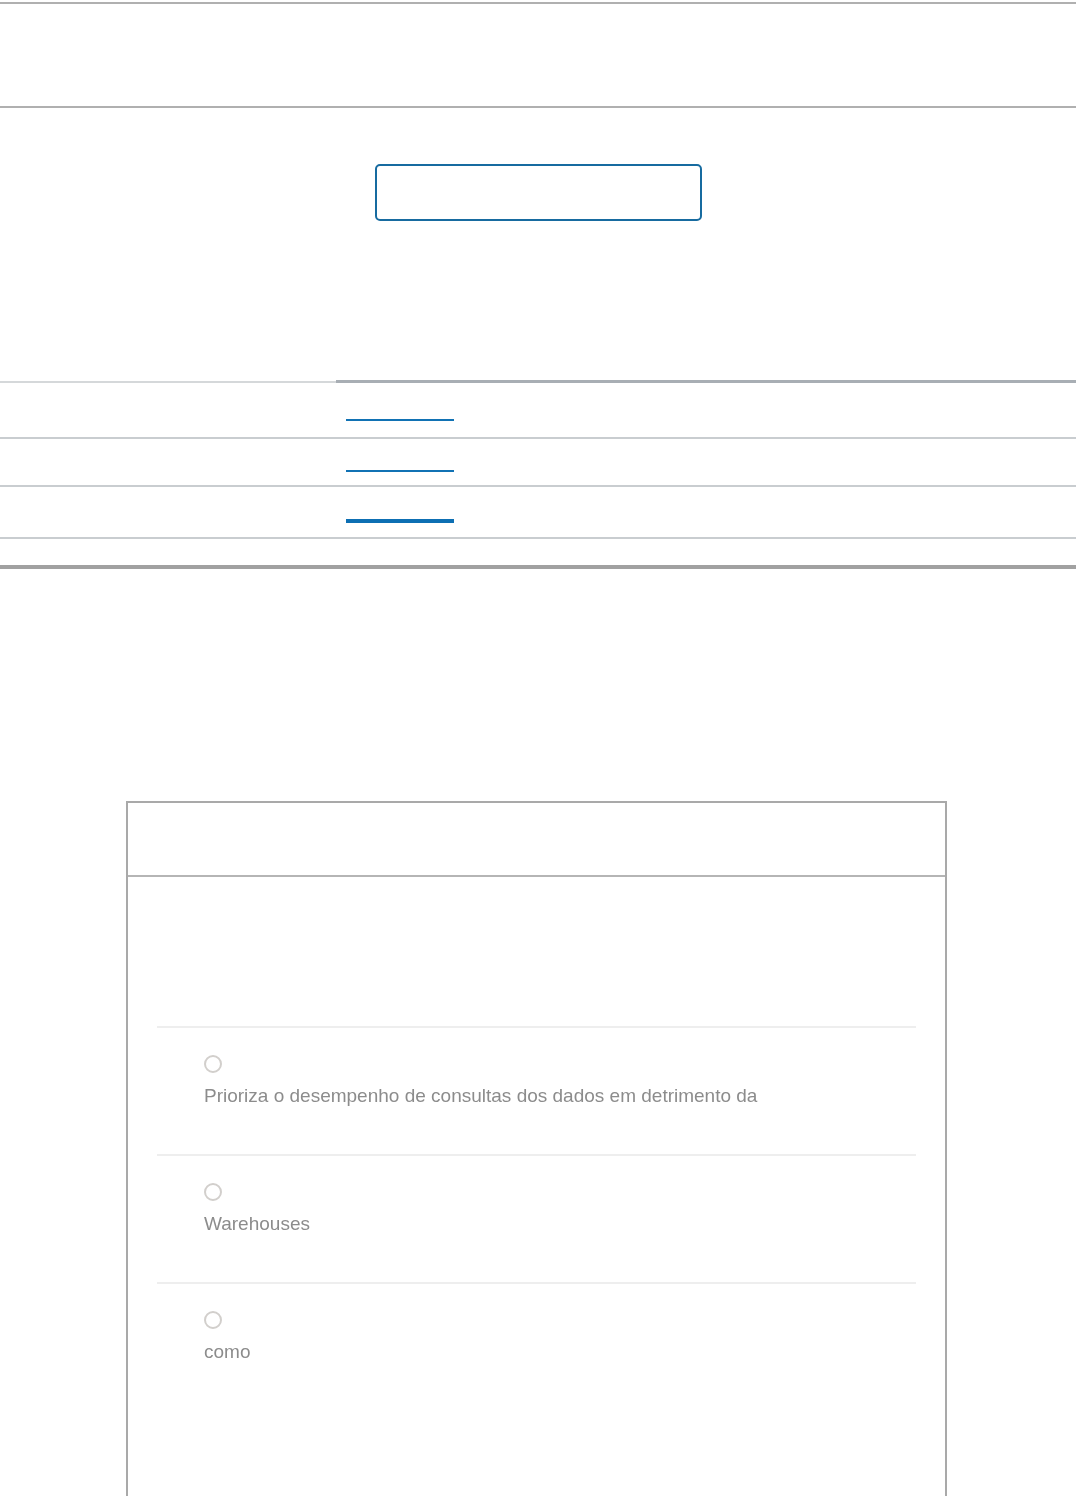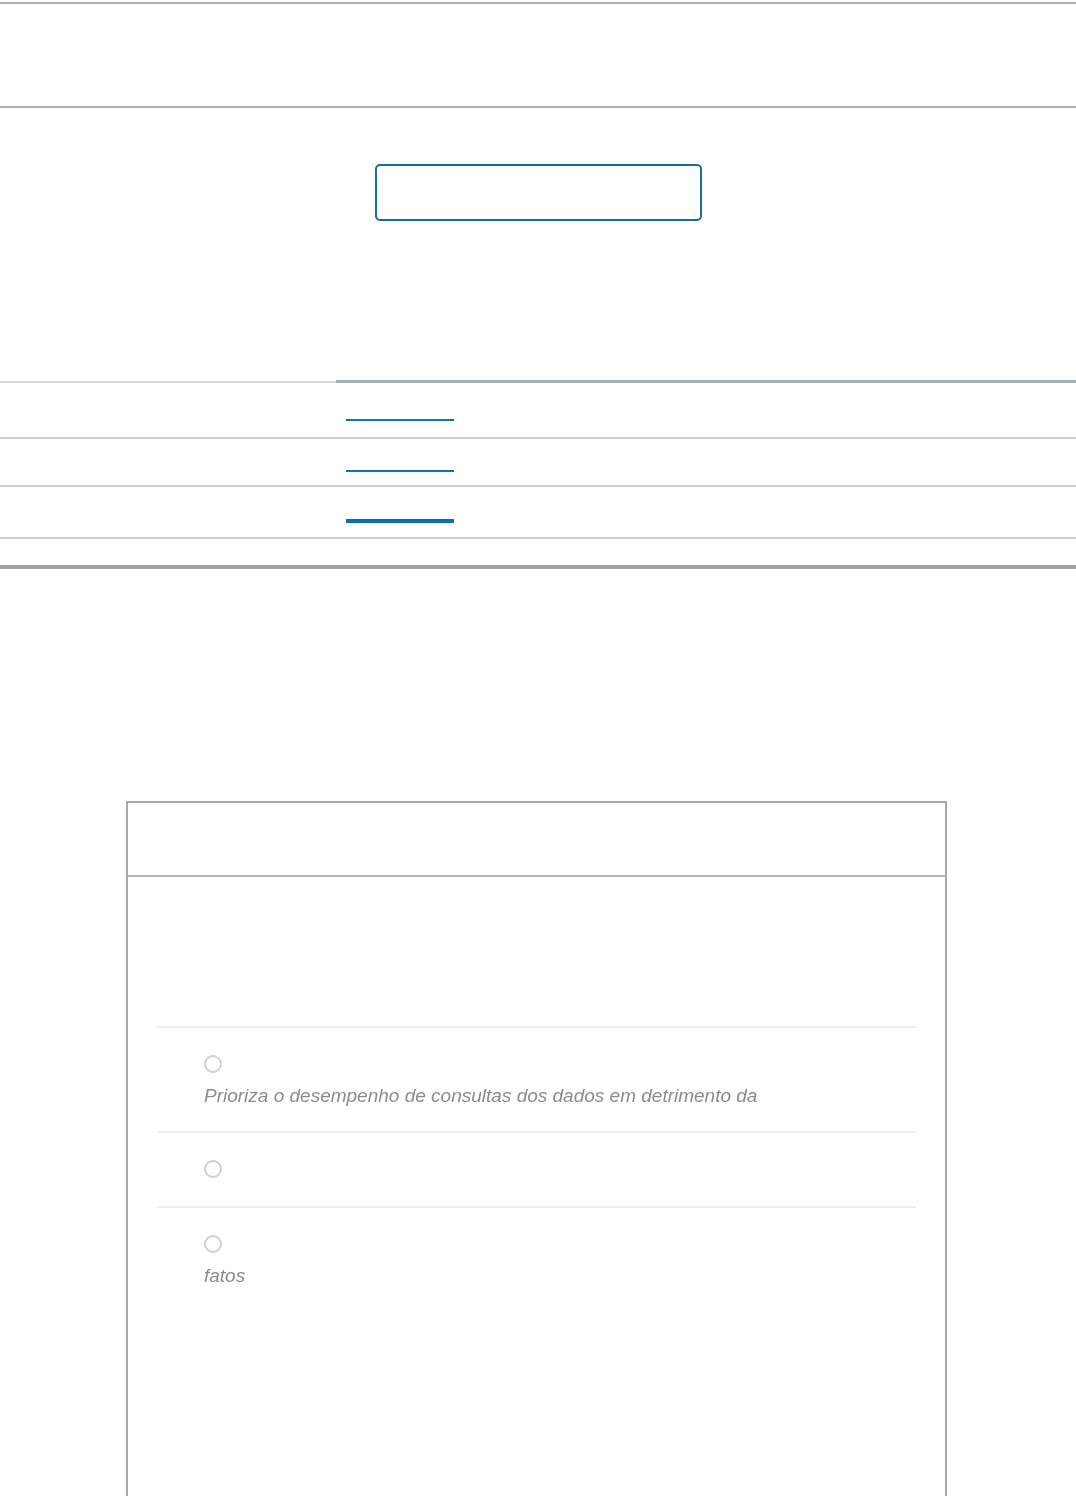--- a/index.html
+++ b/index.html
@@ -58,23 +58,22 @@
   }
   .card-header{
     height:74px;
     border-bottom:2px solid var(--card-header-line);
   }
   .card-body{
     padding:0 29px;
   }
   .option-block{
     border-top:2px solid var(--option-divider);
-    padding:27px 0 20px 47px;
+    padding:27px 0 43px 47px;
     cursor:pointer;
-    font-style:italic;
   }
   .option-block.first{margin-top:149px;}
   .radio{
     width:18px;height:18px;
     border:2px solid var(--radio-border);
     border-radius:50%;
     background:#ffffff;
     margin-bottom:8px;
   }
   .option-text{
@@ -113,23 +112,24 @@
 
     <div class="card-body">
 
       <div class="option-block first">
         <div class="radio"></div>
         <div class="option-text">Prioriza o desempenho de consultas dos dados em detrimento da</div>
       </div>
 
       <div class="option-block">
         <div class="radio"></div>
+        <div class="option-text">Warehouses</div>
       </div>
 
       <div class="option-block">
         <div class="radio"></div>
-        <div class="option-text">fatos</div>
+        <div class="option-text">como</div>
       </div>
 
     </div>
   </div>
 
 </div>
 
 </body></html>

